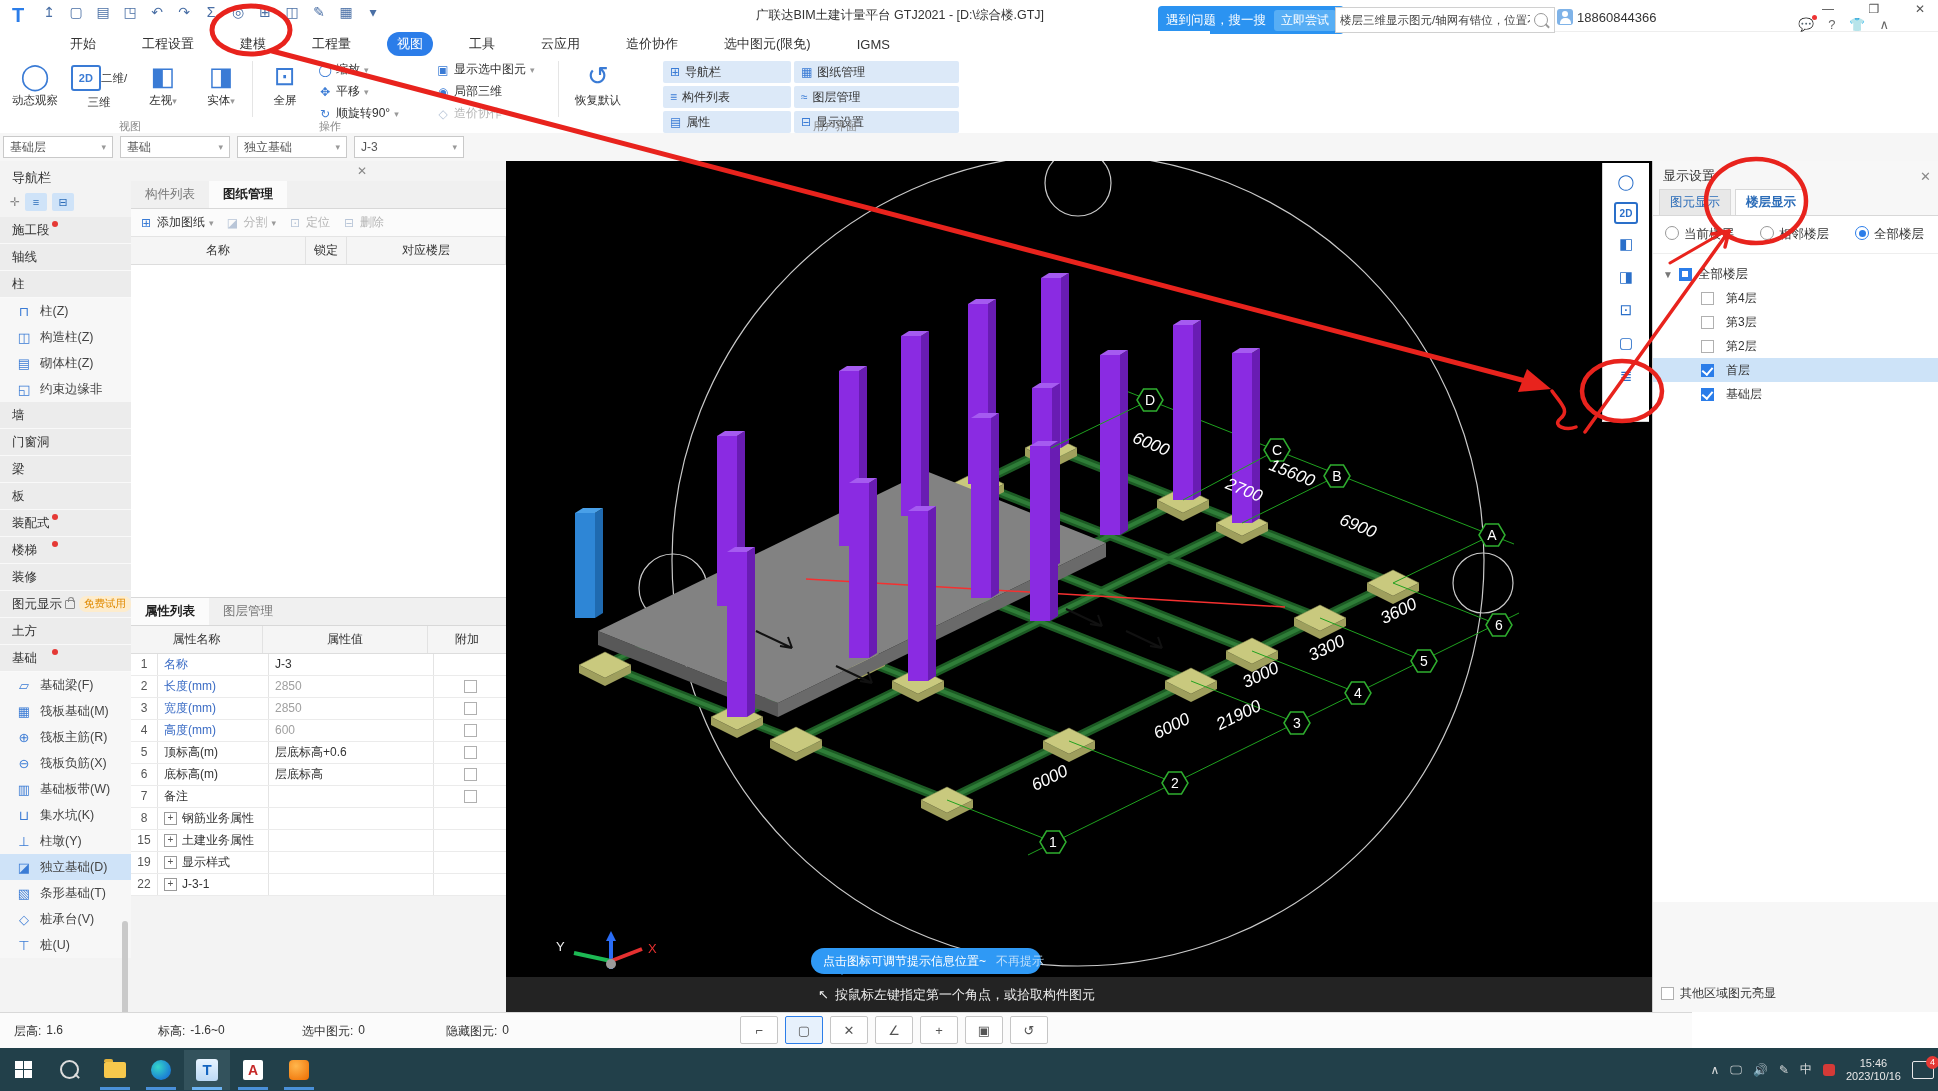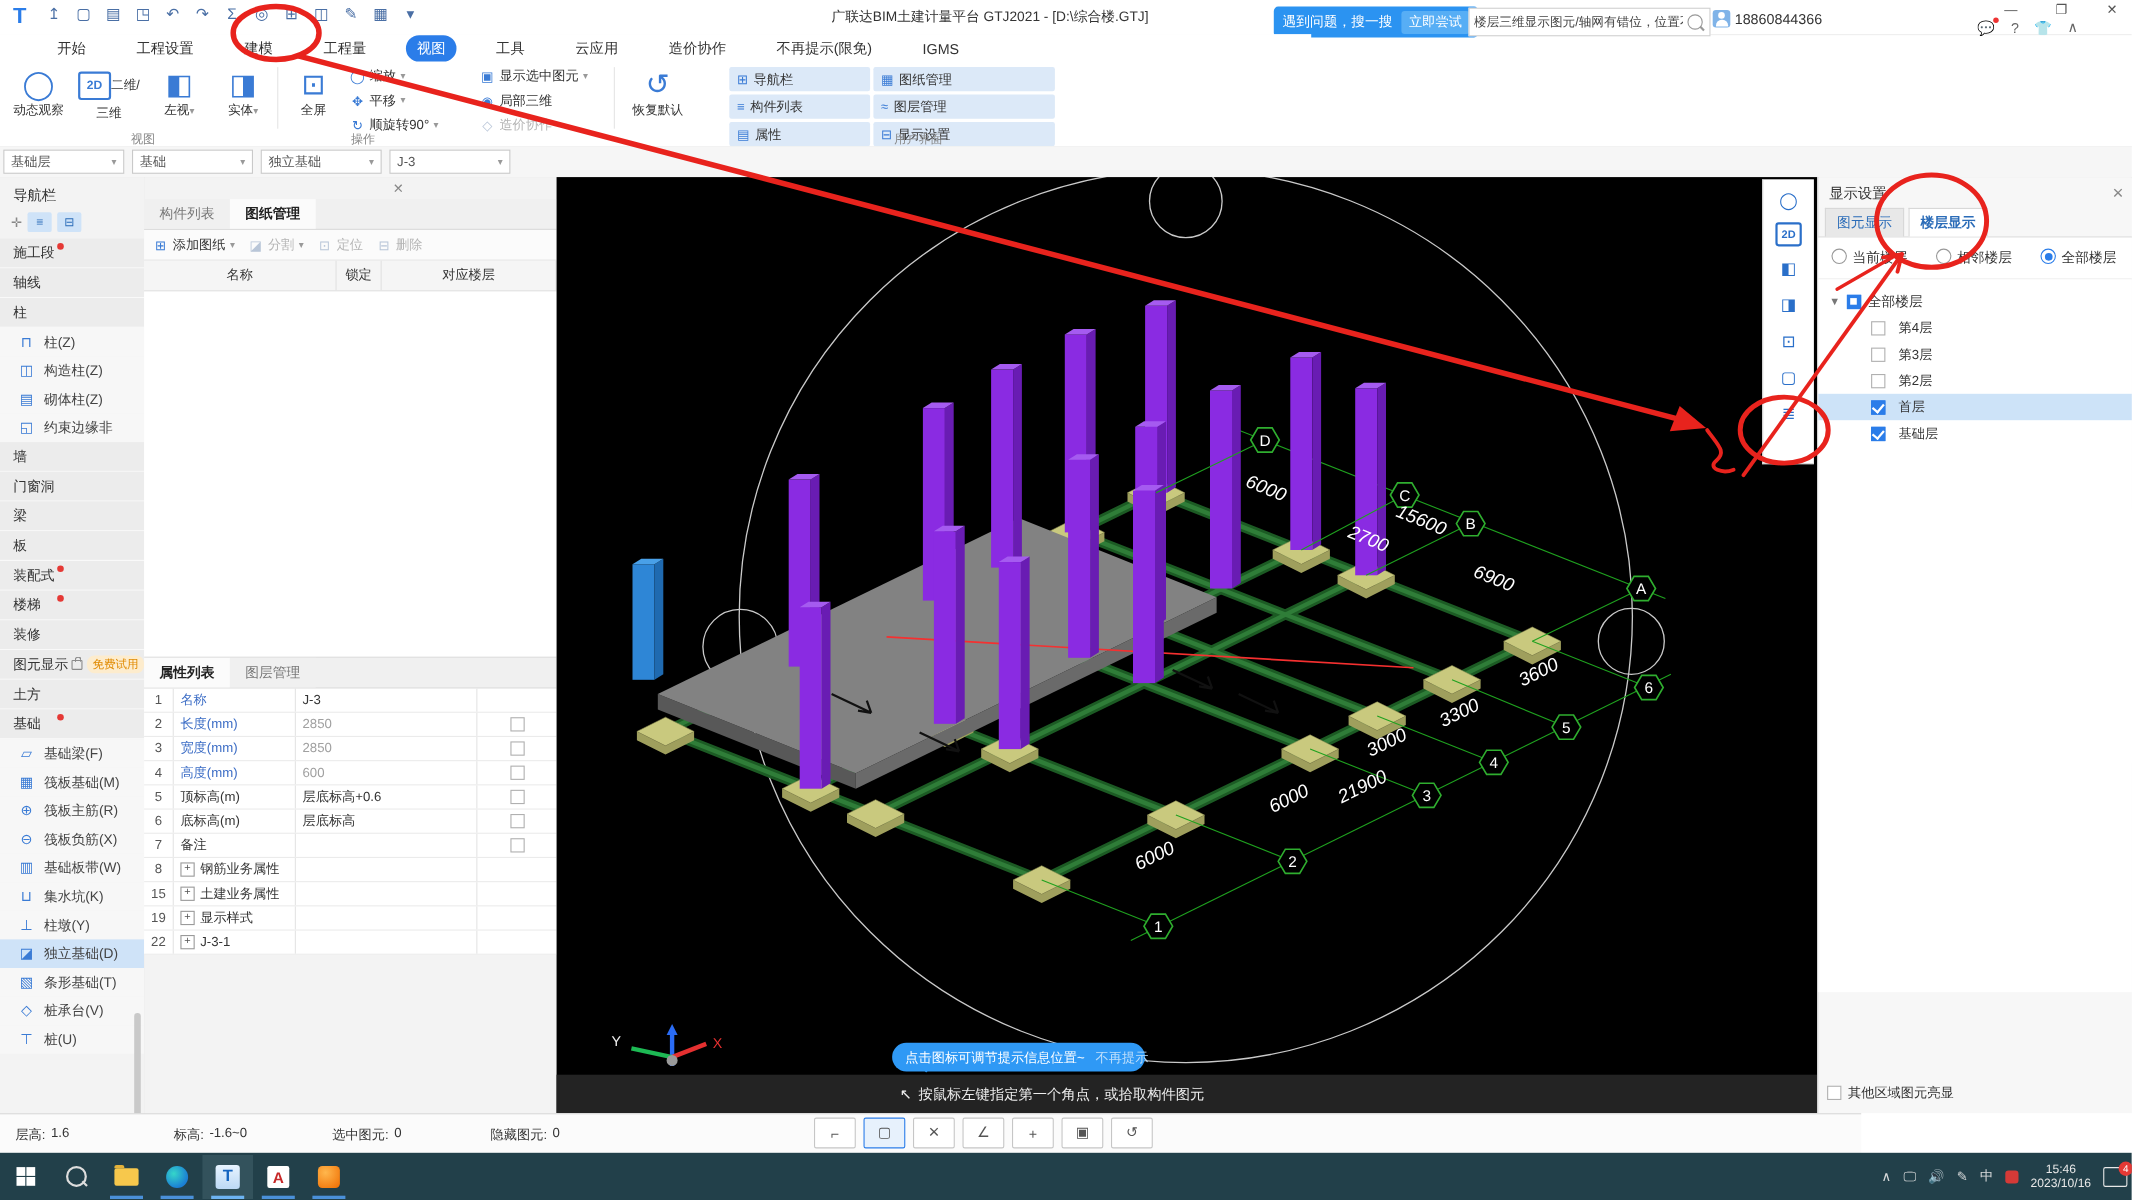--- a/index.html
+++ b/index.html
@@ -24,21 +24,21 @@
   #banner::after{content:"";position:absolute;right:-7px;top:9px;border:5px solid transparent;border-left-color:#2b93f1}
   #searchbox{left:1335px;top:7px;width:218px;height:24px;border:1px solid #d0d0d0;background:#fff;display:flex;align-items:center}
   #searchbox input{border:0;outline:0;flex:1;font-size:11.5px;color:#444;padding:0 4px;font-family:inherit;background:transparent}
   .mag{width:12px;height:12px;border:1.5px solid #999;border-radius:50%;position:relative;margin-right:6px;flex:none}
   .mag::after{content:"";position:absolute;left:10px;top:11px;width:5px;height:1.5px;background:#999;transform:rotate(45deg)}
   #phone{left:1557px;top:9px;display:flex;align-items:center;gap:4px;font-size:13px;color:#333}
   .person{width:16px;height:16px;background:#7fb3e8;border-radius:3px;position:relative}
   .person::before{content:"";position:absolute;left:5px;top:2px;width:6px;height:6px;background:#fff;border-radius:50%}
   .person::after{content:"";position:absolute;left:2.5px;top:9px;width:11px;height:6px;background:#fff;border-radius:5px 5px 0 0}
   
-  #menurow{left:0;top:31px;width:1150px;height:26px;display:flex;align-items:center;gap:26px;padding-left:42px;font-size:13px;color:#333;background:#fff}
+  #menurow{left:0;top:31px;width:1150px;height:26px;display:flex;align-items:center;gap:26px;padding-left:60px;font-size:13px;color:#333;background:#fff}
   .mtab{padding:3px 10px;border-radius:12px;cursor:default;white-space:nowrap}
   .mtab.active{background:#2b7de9;color:#fff}
   
   #ribbon{left:0;top:57px;width:1938px;height:76px;background:#fff;border-bottom:1px solid #e0e0e0}
   .rsep{position:absolute;top:4px;width:1px;height:56px;background:#e5e5e5}
   .glabel{position:absolute;top:62px;font-size:11px;color:#888;text-align:center}
   .bigbtn{position:absolute;top:2px;width:58px;text-align:center;color:#333;font-size:11.5px}
   .bigbtn .bicon{display:block;font-size:26px;line-height:34px;color:#3a7bd5;height:34px}
   .bigbtn .b2d{display:inline-block;margin-top:6px;width:26px;height:22px;border:2px solid #3a7bd5;border-radius:3px;color:#3a7bd5;font-size:11px;line-height:22px;font-weight:bold;margin-bottom:4px}
   .caret{color:#999;font-size:9px}
@@ -222,21 +222,21 @@
 <div id="menurow" class="abs">
 
 <span class="mtab">开始</span>
     <span class="mtab">工程设置</span>
     <span class="mtab">建模</span>
     <span class="mtab">工程量</span>
     <span class="mtab active">视图</span>
     <span class="mtab">工具</span>
     <span class="mtab">云应用</span>
     <span class="mtab">造价协作</span>
-    <span class="mtab">不再提示(限免)</span>
+    <span class="mtab">选中图元(限免)</span>
     <span class="mtab">IGMS</span>
   </div>
 
 <div id="ribbon" class="abs">
   <div class="abs" style="left: 6px; top: 0px; height: 76px; width: 250px;" id="viewgroup">
     <div class="bigbtn" style="left: 0px; position: absolute;">
       <span class="bicon">◯</span><span>动态观察</span>
     </div>
 
     <div class="bigbtn" style="left: 64px; position: absolute;">
@@ -566,20 +566,25 @@
     <div style="width:174px">名称</div>
     <div style="width:40px">锁定</div>
     <div style="flex:1">对应楼层</div>
   </div>
   <div id="sheettable"></div>
   <div class="tabsbar">
 
   <div class="tab active">属性列表</div>
       <div class="tab">图层管理</div>
     </div>
+  <div class="thead">
+    <div style="width:131px">属性名称</div>
+    <div style="width:164px">属性值</div>
+    <div style="flex:1;border-right:0">附加</div>
+  </div>
   <div class="ptable">
 
       <div class="prow bluename">
         <span class="pno">1</span>
         <span class="pname"><span>名称</span></span>
         <span class="pval">J-3</span>
         <span class="patt"></span>
       </div>
 
       <div class="prow bluename grayval">

